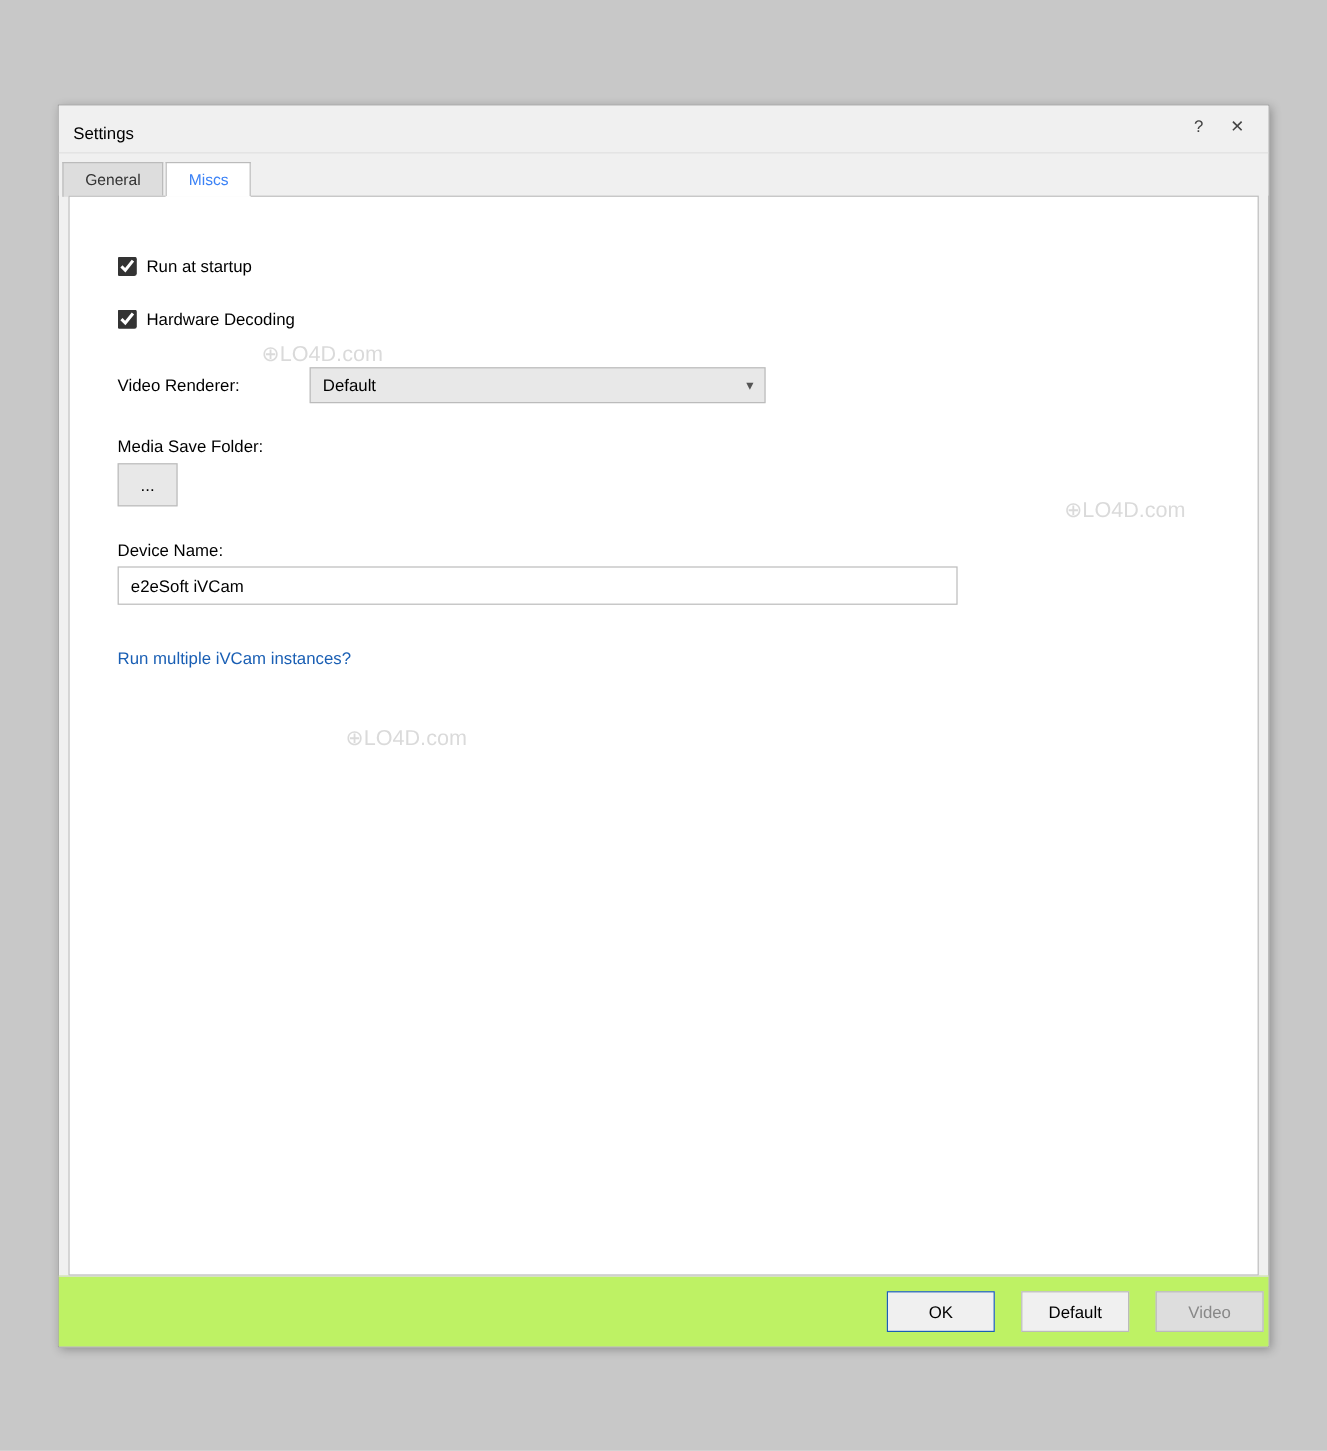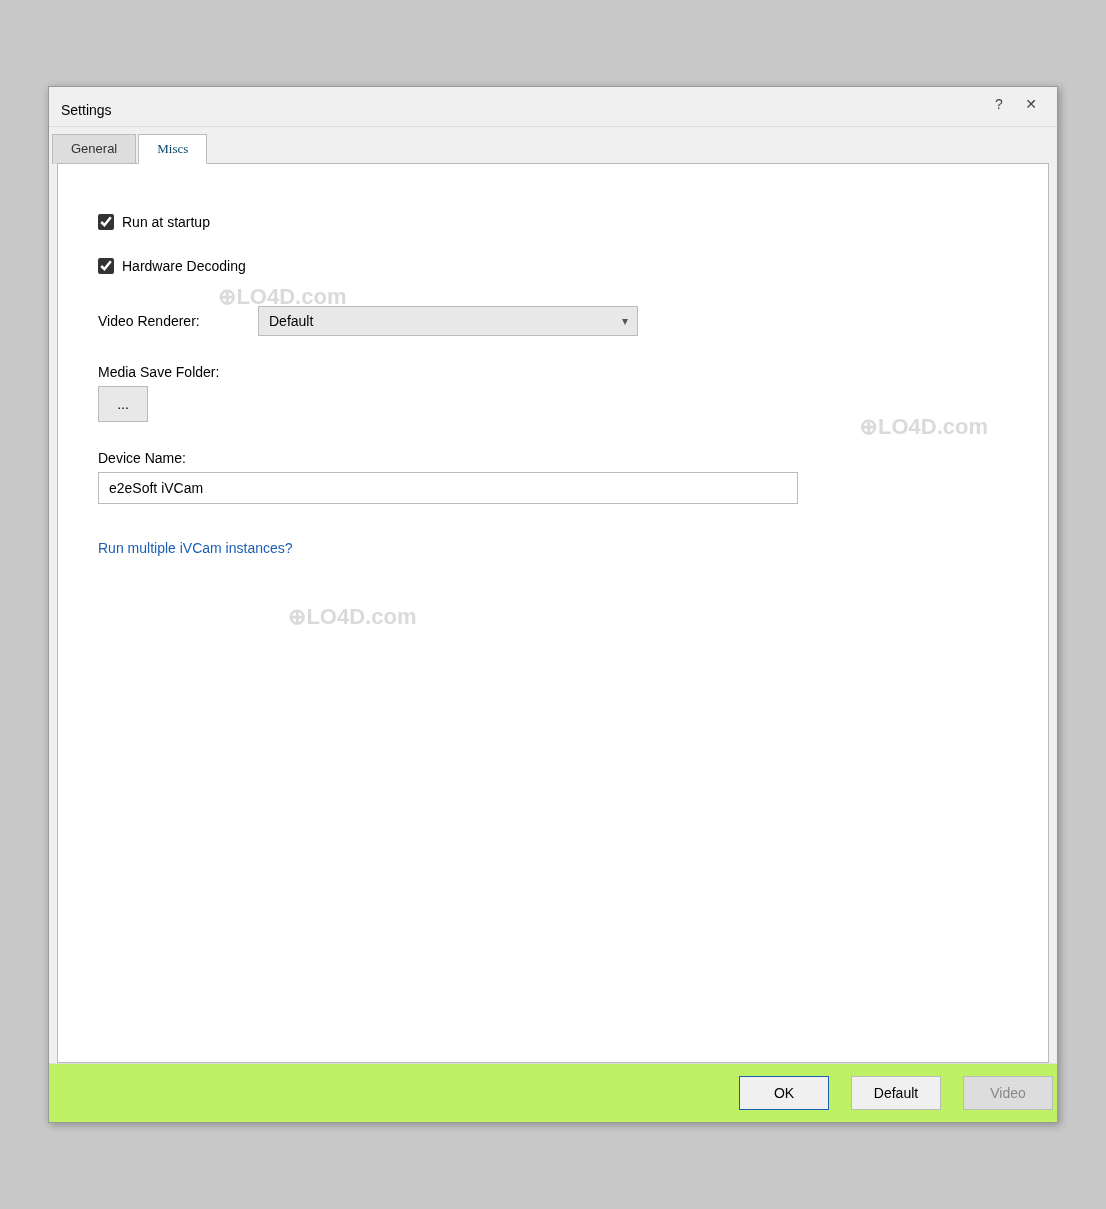--- a/index.html
+++ b/index.html
@@ -76,39 +76,38 @@
       color: #333;
       position: relative;
       top: 1px;
     }
 
     .tab.active {
       background: #fff;
       border-color: #bbb;
       border-bottom: 1px solid #fff;
       z-index: 1;
-      color: #0c4a6e;
-      font-family: Liberation Serif, serif;
+      color: #3b82f6;
     }
 
     .content-area {
       background: #fff;
       border: 1px solid #bbb;
       margin: 0 8px;
       padding: 30px 40px;
       flex: 1;
       min-height: 900px;
       position: relative;
     }
 
     .watermark {
       position: absolute;
       color: rgba(150,150,150,0.35);
-      font-size: 22px;
-      font-weight: 700;
+      font-size: 18px;
+      font-weight: 400;
       pointer-events: none;
       user-select: none;
     }
 
     .watermark-1 { top: 120px; left: 160px; }
     .watermark-2 { top: 250px; right: 60px; }
     .watermark-3 { top: 440px; left: 230px; }
 
     .checkbox-row {
       display: flex;

